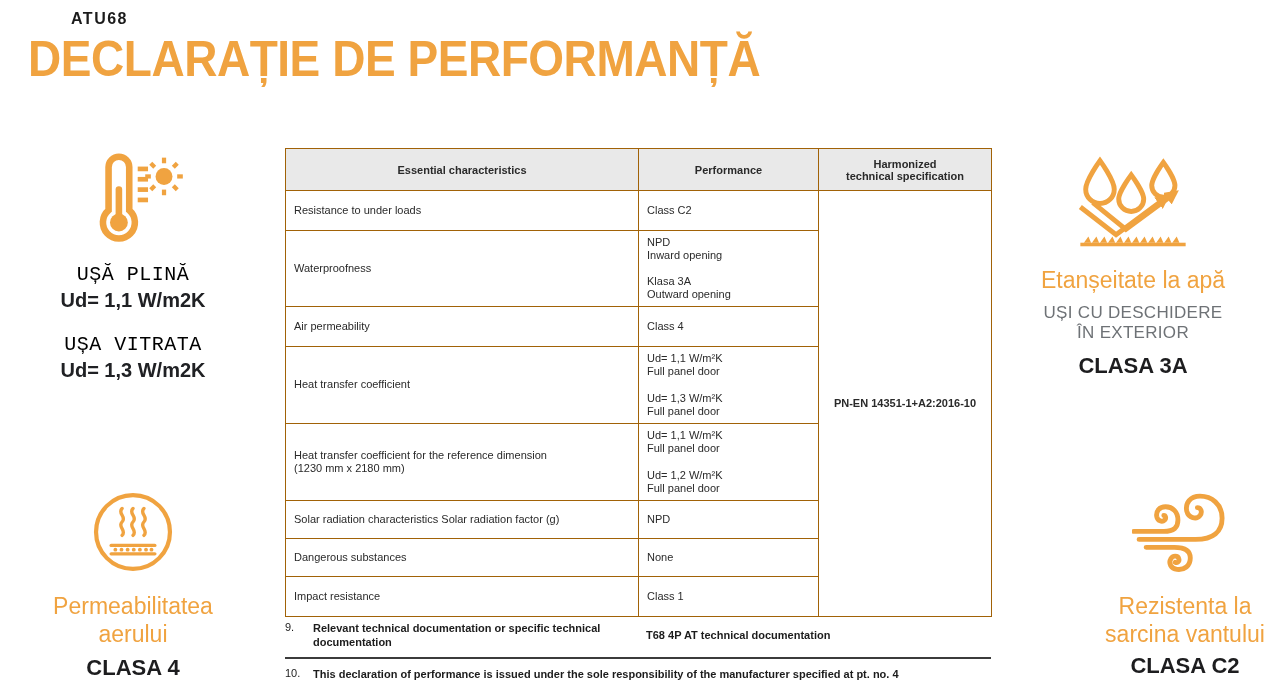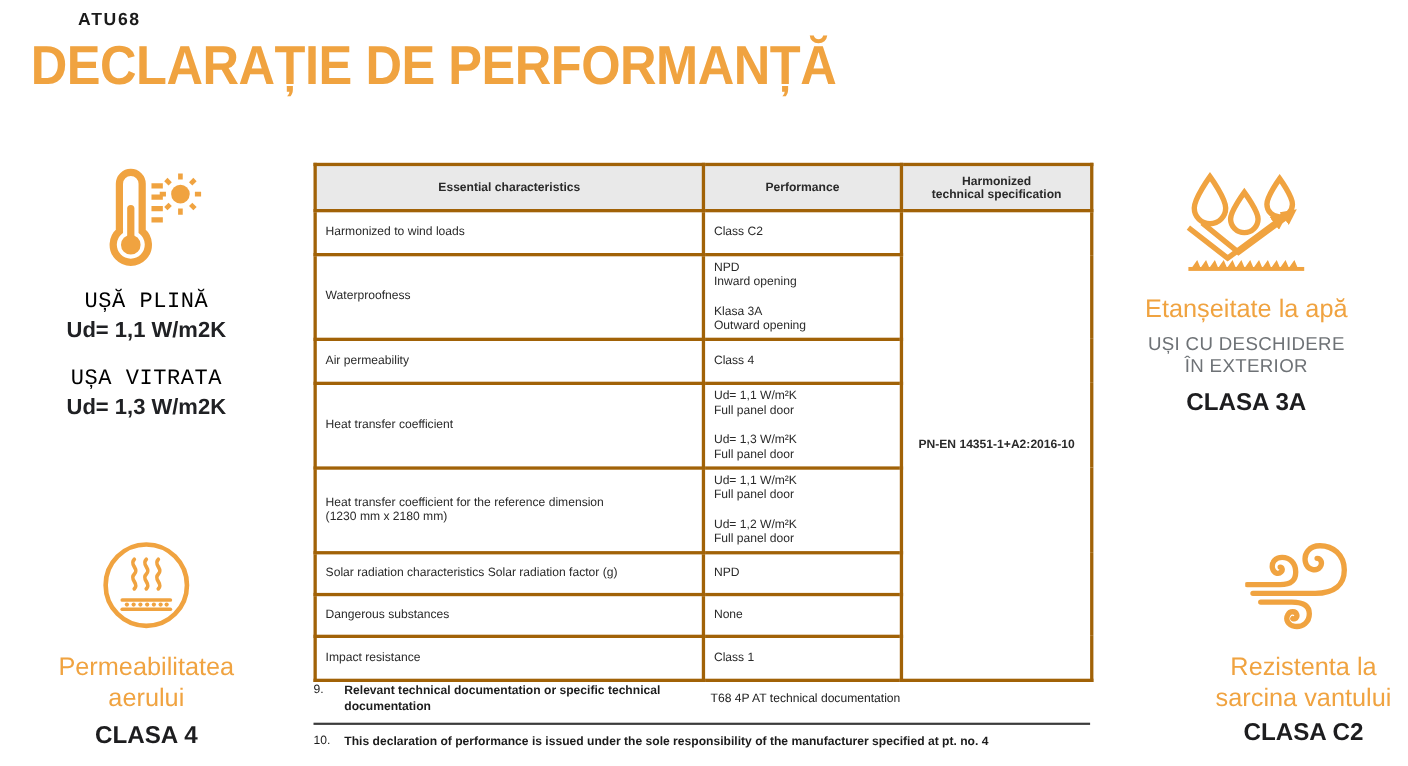--- a/index.html
+++ b/index.html
@@ -54,21 +54,21 @@
   .f-air .class-value   { margin-top: 7px; }
   .f-water .class-value { margin-top: 9px; }
   .f-wind .class-value  { margin-top: 5px; }
 
   
   .table-wrap { position: absolute; left: 285px; top: 148px; width: 706px; }
   table.spec-table {
     border-collapse: collapse; width: 706px; table-layout: fixed;
     font-size: 11px; color: #2a2a2a;
   }
-  .spec-table th, .spec-table td { border: 3px solid #a16207; margin-left: 16px; }
+  .spec-table th, .spec-table td { border: 1px solid #a16207; margin-left: 16px; }
   .spec-table thead tr { height: 42px; }
   .spec-table th {
     background: #E9E9E9; font-weight: 700; font-size: 11px;
     text-align: center; vertical-align: middle; padding: 3px 6px;
   }
   .spec-table td {
     padding: 4px 8px; vertical-align: middle; line-height: 1.2;
     font-size: 11px;
   }
   .pre { white-space: pre-line; }
@@ -78,21 +78,21 @@
   td.harmonized { text-align: center; font-weight: 700; }
 
   
   .notes { position: absolute; left: 285px; top: 621px; width: 706px; font-size: 11px; color:#1c1c1c; }
   .note { position: relative; display: flex; align-items: flex-start; }
   .note-num { width: 28px; flex: 0 0 28px; font-size: 11px; }
   .note-text { font-weight: 700; max-width: 340px; line-height: 1.3; }
   .note-text.wide { max-width: none; }
   .note-value {
     position: absolute; left: 361px; top: 50%; transform: translateY(-50%);
-    font-weight: 400; white-space: nowrap;
+    font-weight: 700; white-space: nowrap;
   }
   .note-divider { border-top: 2px solid #3b3b3b; margin: 7px 0 8px; }
 
   .icon-stroke { stroke: #F0A340; fill: none; }
 </style>
 </head>
 <body>
 
 <div class="page">
 
@@ -201,21 +201,21 @@
       <thead>
         <tr>
           <th>Essential characteristics</th>
           <th>Performance</th>
           <th class="pre">Harmonized
 technical specification</th>
         </tr>
       </thead>
       <tbody>
         <tr class="r0">
-          <td>Harmonized to wind loads</td>
+          <td>Resistance to under loads</td>
           <td class="pre">Class C2</td>
           <td class="harmonized" rowspan="8">PN-EN 14351-1+A2:2016-10</td>
         </tr>
         <tr class="r1">
           <td>Waterproofness</td>
           <td class="pre">NPD
 Inward opening
 
 Klasa 3A
 Outward opening</td>

